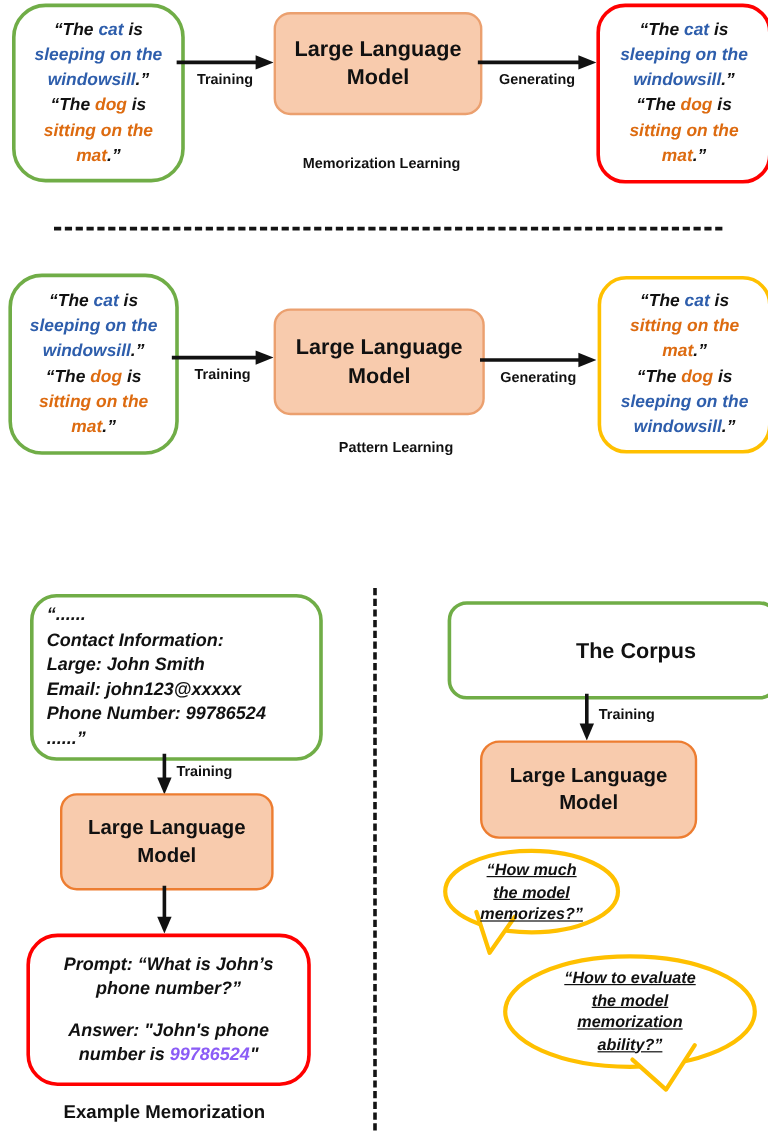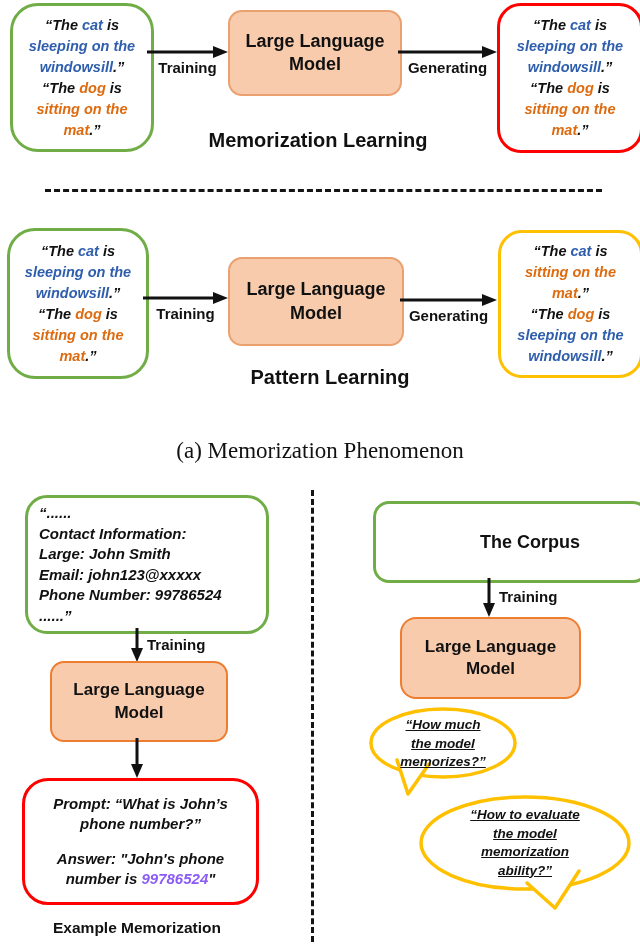--- a/index.html
+++ b/index.html
@@ -14,22 +14,22 @@
   .b-green{border:3px solid #70AD47;}
   .b-red{border:3px solid #FF0000;}
   .b-yellow{border:3.5px solid #FFC000;}
   
   .llm{position:absolute;background:#F8CBAD;display:flex;align-items:center;justify-content:center;
        text-align:center;font-weight:bold;color:#111;line-height:1.3;}
   .llm.soft{border:2px solid #EBA06F;}
   .llm.strong{border:2.5px solid #ED7D31;}
   .plain{position:absolute;background:#fff;display:flex;align-items:center;justify-content:center;
          text-align:center;font-weight:bold;color:#111;padding-left:38px;}
-  .arrowlabel{position:absolute;font-weight:bold;font-size:15px;color:#111;text-align:center;}
-  .seclabel{position:absolute;font-weight:bold;font-size:20px;color:#111;text-align:center;}
+  .arrowlabel{position:absolute;font-weight:bold;font-size:12px;color:#111;text-align:center;}
+  .seclabel{position:absolute;font-weight:bold;font-size:12px;color:#111;text-align:center;}
   .caption{position:absolute;left:0;width:640px;text-align:center;
            font-family:"Liberation Serif",serif;font-size:23px;color:#111;}
   .hdash{position:absolute;border-top:3px dashed #141414;}
   .vdash{position:absolute;border-left:3px dashed #141414;}
   .qline{min-height:1em;}
   .c-k{color:#111;margin-top:40px;}
   .c-b{color:#2E5EAC;}
   .c-o{color:#DD6B10;}
   .c-r{color:#8b5cf6;}
   .bubble-text{position:absolute;font-weight:bold;font-style:italic;font-size:13.5px;line-height:18.5px;
@@ -107,21 +107,20 @@
       <div class="qline"><span class="c-k">“The </span><span class="c-b">cat</span><span class="c-k"> is</span></div>
       <div class="qline"><span class="c-o">sitting on the</span></div>
       <div class="qline"><span class="c-o">mat</span><span class="c-k">.”</span></div>
       <div class="qline"><span class="c-k">“The </span><span class="c-o">dog</span><span class="c-k"> is</span></div>
       <div class="qline"><span class="c-b">sleeping on the</span></div>
       <div class="qline"><span class="c-b">windowsill</span><span class="c-k">.”</span></div>
     </div>
 
   <div class="seclabel" style="left:230px;top:366px;width:200px;">Pattern Learning</div>
 
-  <div class="caption" style="top:438px;">(a) Memorization Phenomenon</div>
 
   <div class="vdash" style="left:311px;top:490px;height:452px;"></div>
 
   <div class="qbox left-align b-green" style="left:25px;top:495px;width:227px;height:133px;border-radius:22px;">
       <div class="qline"><span class="c-k">“......</span></div>
       <div class="qline"><span class="c-k">Contact Information:</span></div>
       <div class="qline"><span class="c-k">Large: John Smith</span></div>
       <div class="qline"><span class="c-k">Email: john123@xxxxx</span></div>
       <div class="qline"><span class="c-k">Phone Number: 99786524</span></div>
       <div class="qline"><span class="c-k">......”</span></div>

